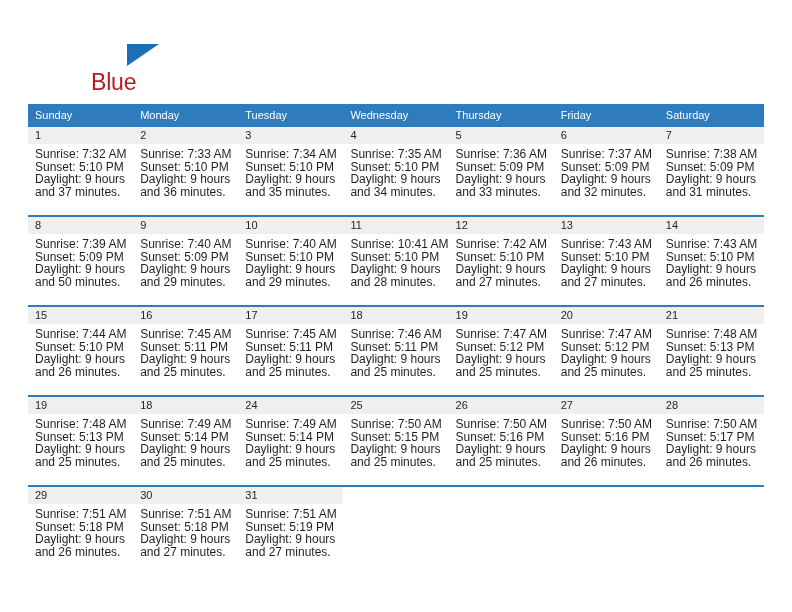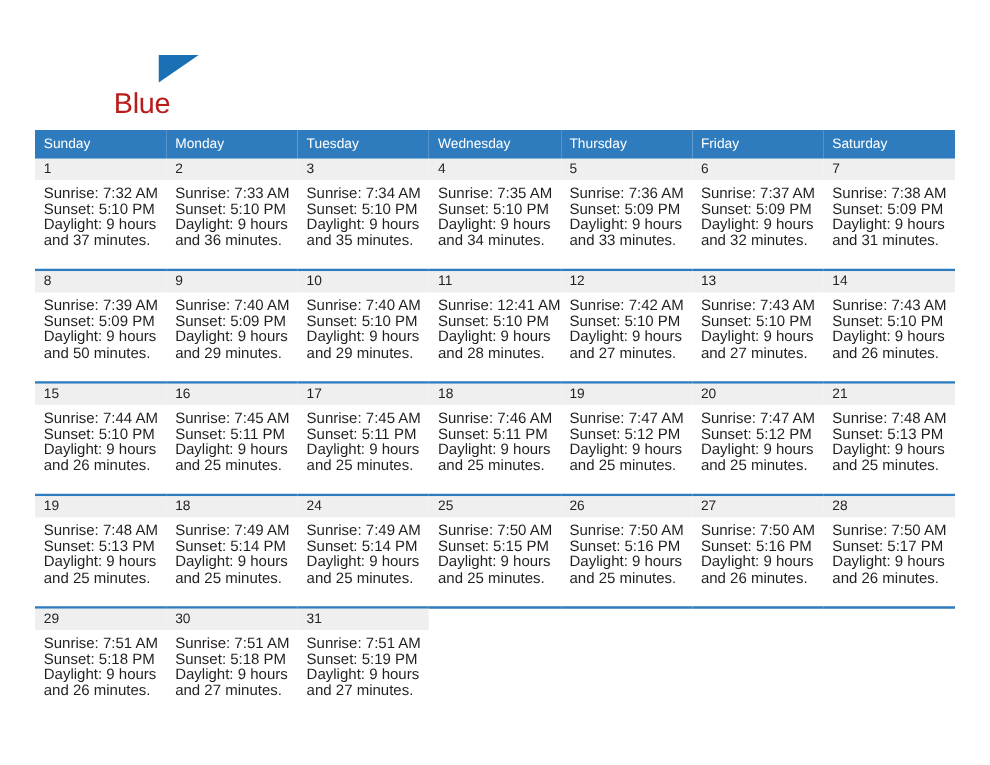--- a/index.html
+++ b/index.html
@@ -289,21 +289,21 @@
                 <div>Sunset: 5:10 PM</div>
                 <div>Daylight: 9 hours</div>
                 <div>and 29 minutes.</div>
               </div>
             </div>
           </td>
           <td>
             <div class="cell">
               <div class="daynum-band">11</div>
               <div class="cell-body">
-                <div>Sunrise: 12:41 AM</div>
+                <div>Sunrise: 10:41 AM</div>
                 <div>Sunset: 5:10 PM</div>
                 <div>Daylight: 9 hours</div>
                 <div>and 28 minutes.</div>
               </div>
             </div>
           </td>
           <td>
             <div class="cell">
               <div class="daynum-band">12</div>
               <div class="cell-body">

